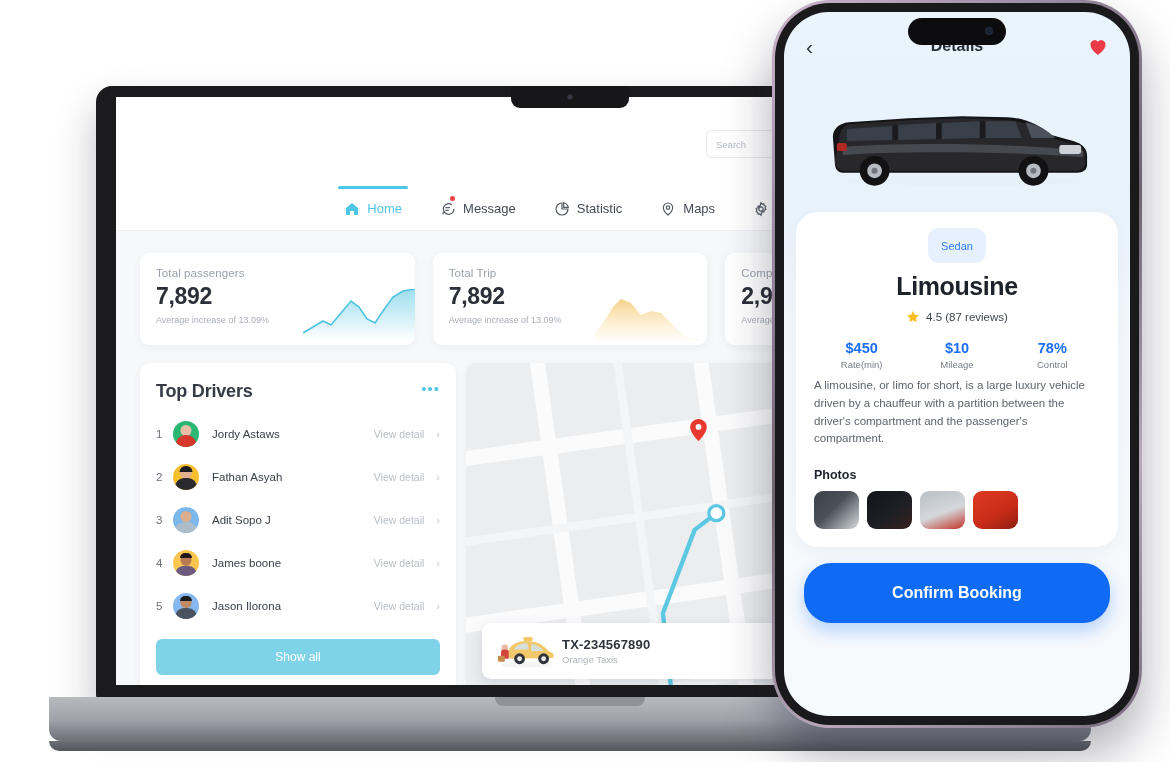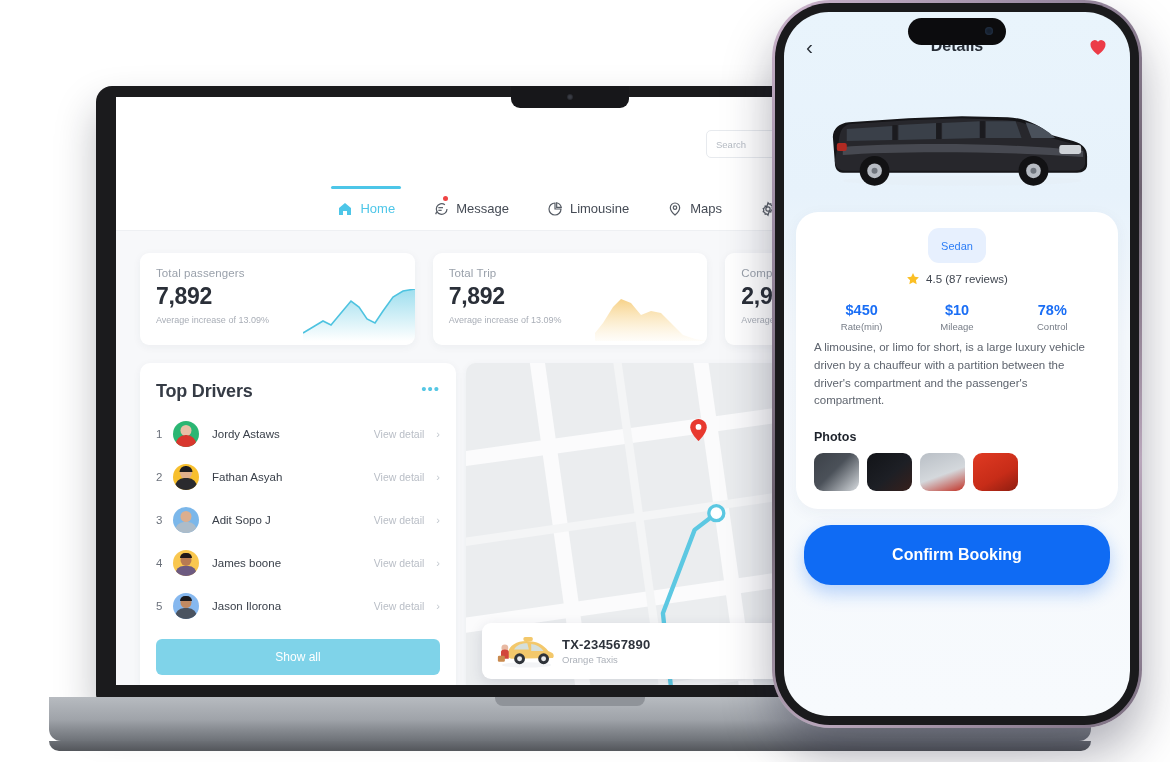--- a/index.html
+++ b/index.html
@@ -237,21 +237,21 @@
                   <line x1="8" y1="14" x2="13" y2="14"></line>
               </svg>
               <span class="dot-badge"></span>
               <span>Message</span>
             </div>
             <div class="nav-item">
               <svg class="ico" viewBox="0 0 24 24" fill="none" stroke="#555b64" stroke-width="1.8">
                 <path d="M12 3a9 9 0 1 0 9 9h-9z"></path>
                   <path d="M14.5 2.6A9 9 0 0 1 21.4 9.5H14.5z"></path>
               </svg>
-              <span>Limousine</span>
+              <span>Statistic</span>
             </div>
             <div class="nav-item">
               <svg class="ico" viewBox="0 0 24 24" fill="none" stroke="#555b64" stroke-width="1.8">
                 <path d="M12 21s7-6.1 7-11a7 7 0 1 0-14 0c0 4.9 7 11 7 11z"></path>
                 <circle cx="12" cy="10" r="2.6"></circle>
               </svg>
               <span>Maps</span>
             </div>
             <div class="nav-item">
               <svg class="ico" viewBox="0 0 24 24" fill="none" stroke="#555b64" stroke-width="1.8">
@@ -482,20 +482,21 @@
           <circle cx="222" cy="86" r="15" fill="#121214"></circle>
           <circle cx="222" cy="86" r="7.4" fill="#b7bcc3"></circle>
           <circle cx="222" cy="86" r="3" fill="#70767e"></circle>
         </svg>
       </div>
 
       <div class="sheet">
         <div class="badge-wrap">
           <div class="badge">Sedan</div>
         </div>
+        <div class="prod-title">Limousine</div>
         <div class="rating">
           <svg class="star" viewBox="0 0 24 24">
             <path d="M12 1.8l3.1 6.5 7 .9-5.1 4.8 1.3 7-6.3-3.5L5.7 21l1.3-7L1.9 9.2l7-.9z" fill="#fbbf24"></path>
           </svg>
           <span>4.5 (87 reviews)</span>
         </div>
 
         <div class="stats3">
           <div class="stat3">
             <div class="s3v">$450</div>

